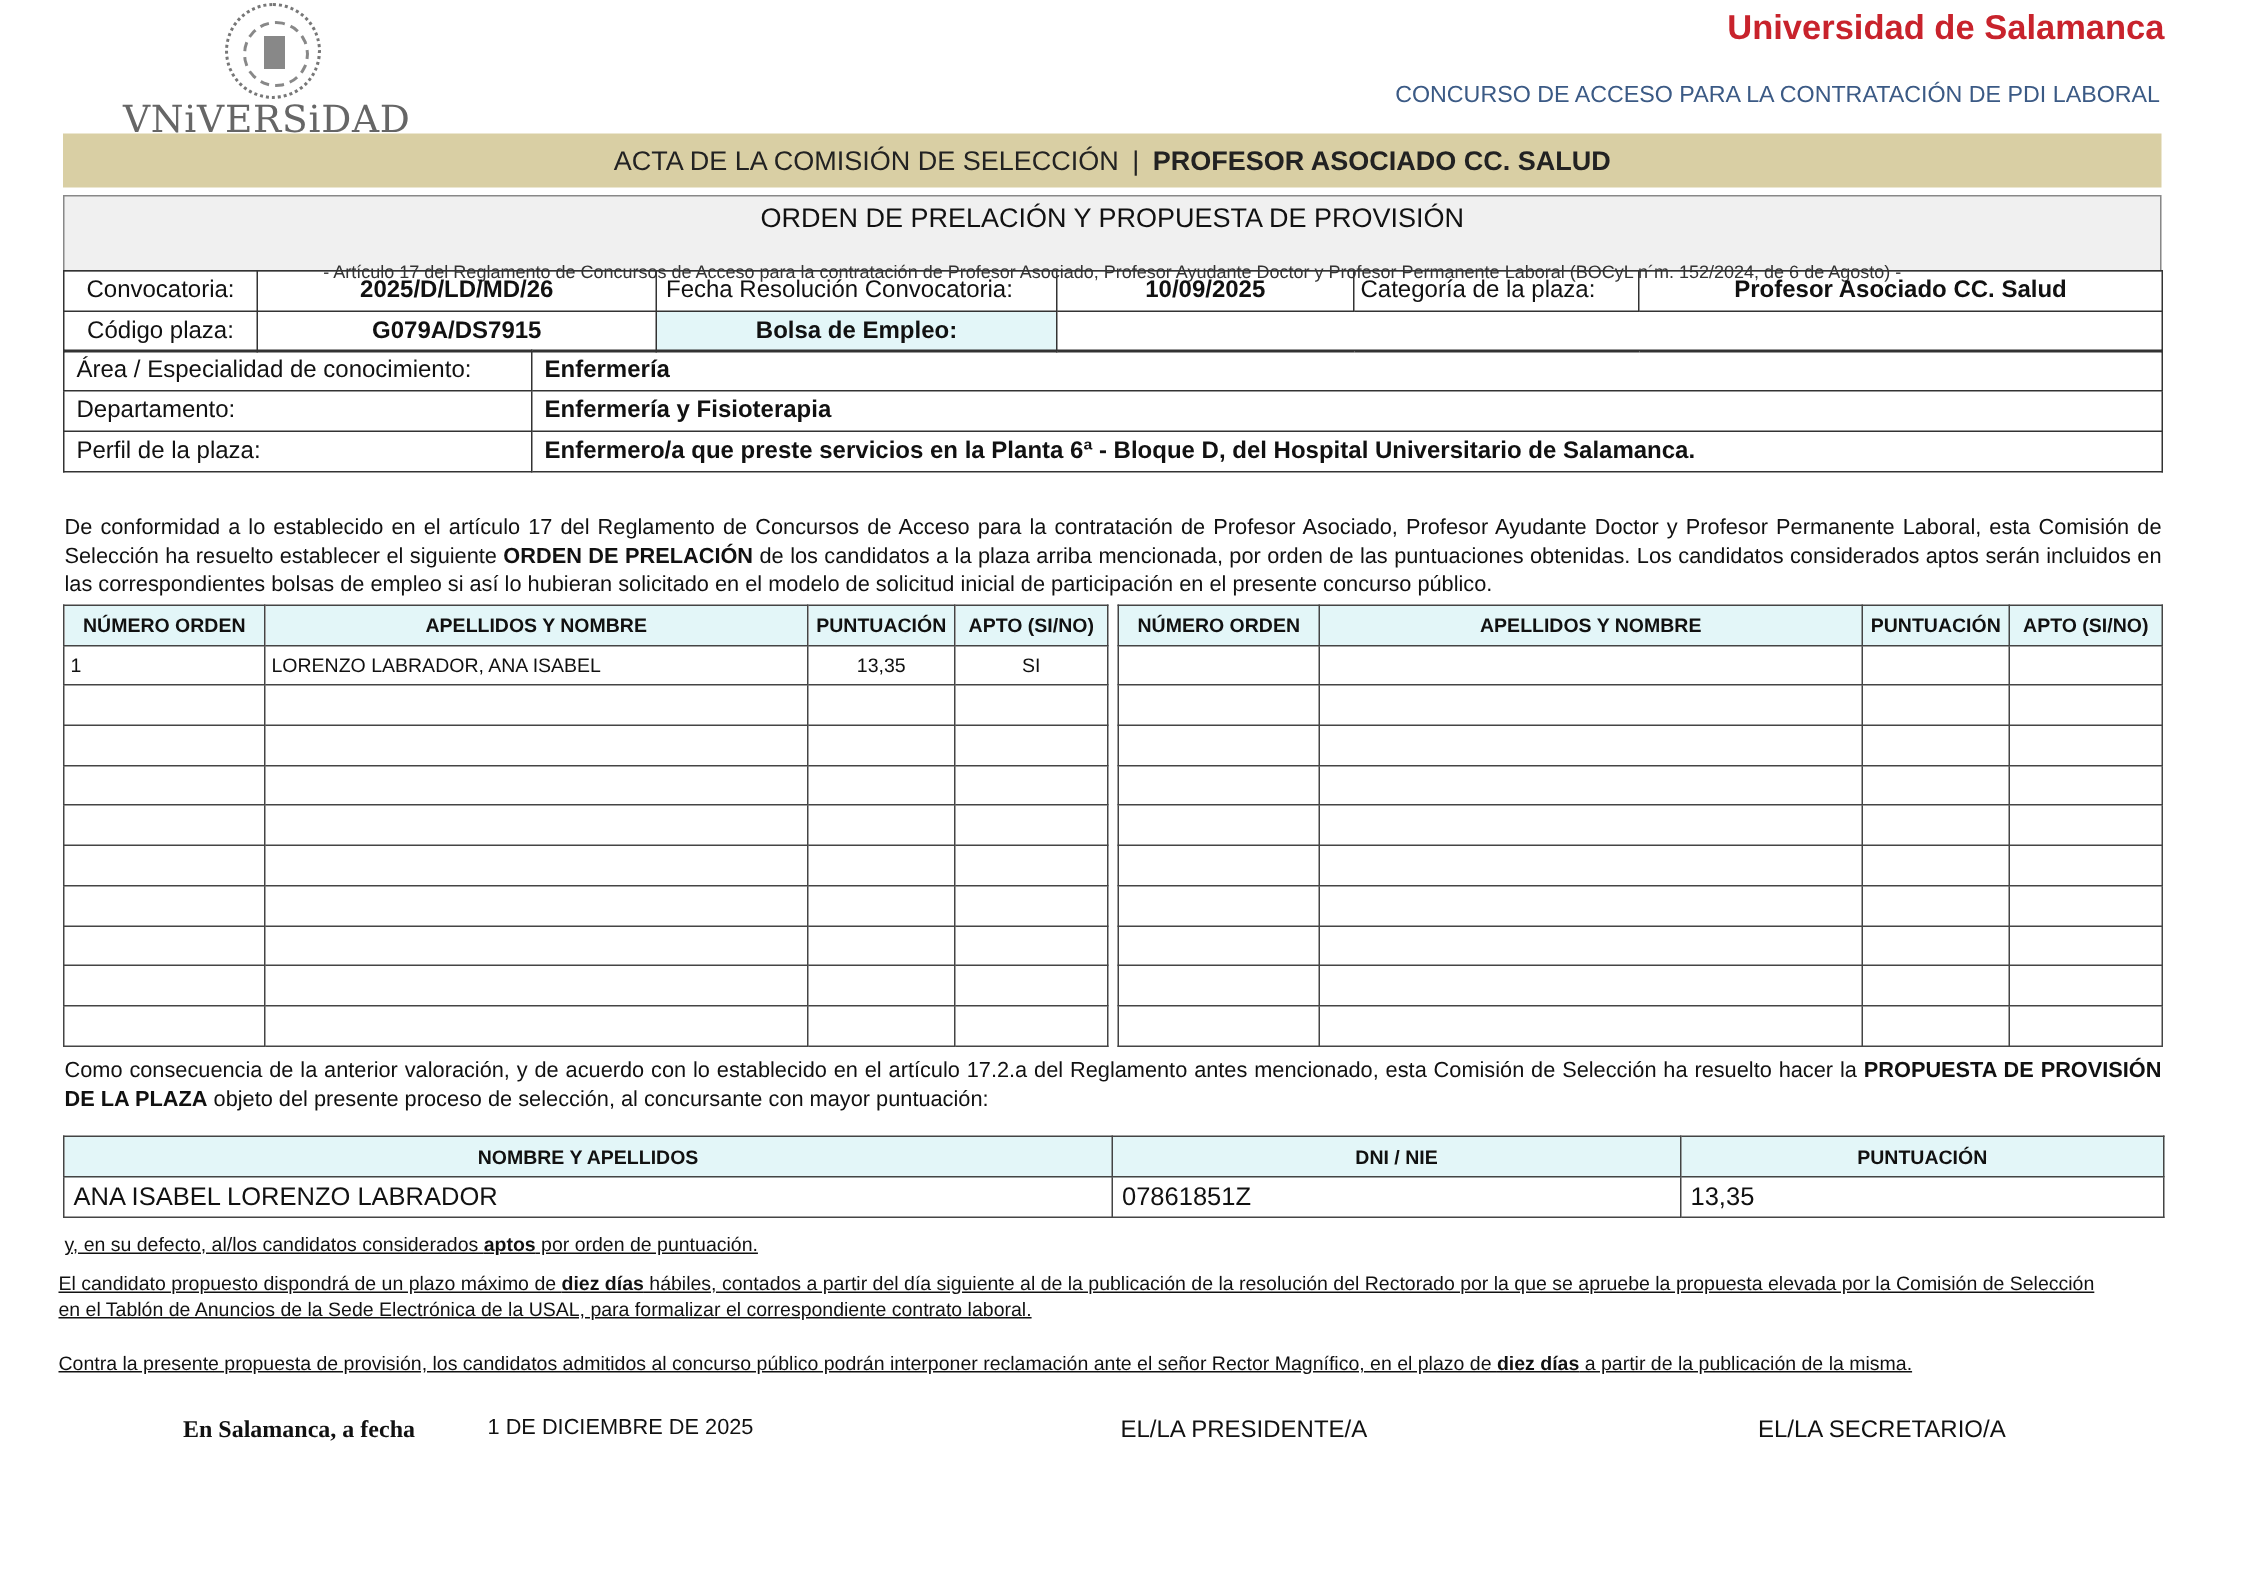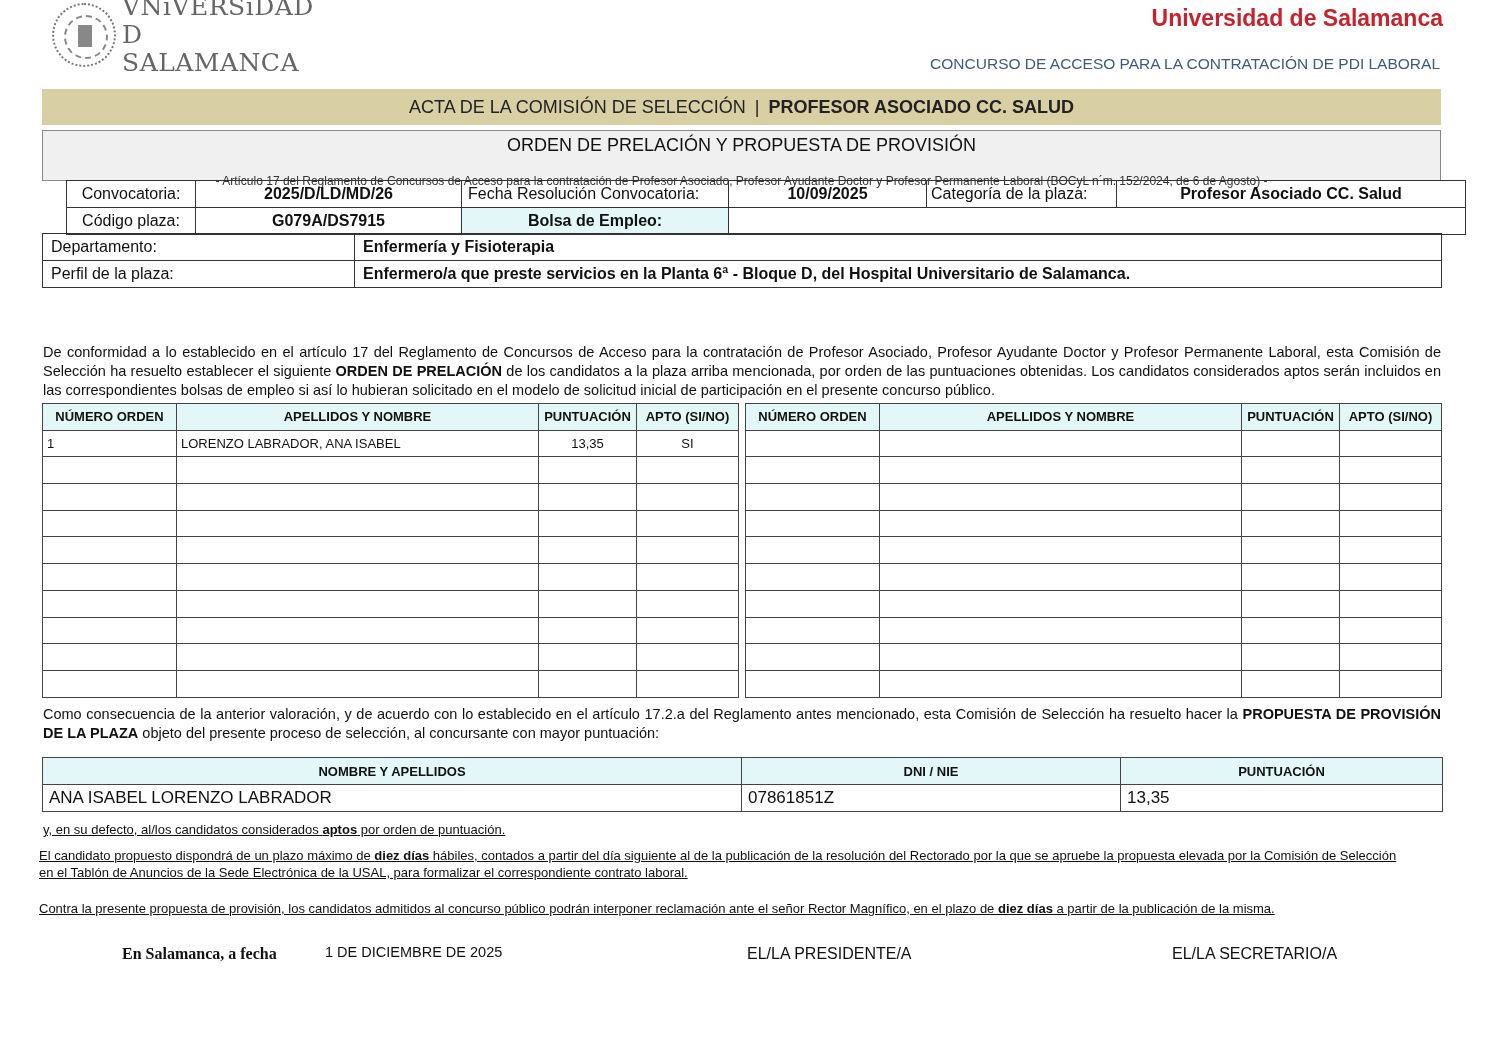--- a/index.html
+++ b/index.html
@@ -1,19 +1,19 @@
 <!DOCTYPE html>
 <html><head>
 <meta charset="utf-8">
 <style>
   * { box-sizing: border-box; margin: 0; padding: 0; }
   html, body { width: 1497px; height: 1058px; background: #ffffff; }
   body { position: relative; font-family: "Liberation Sans", sans-serif; color: #111; overflow: hidden; }
 
-  .logo { position: absolute; left: 52px; top: 2px; width: 260px; height: 66px; display: flex; align-items: center; }
+  .logo { position: absolute; left: 52px; top: 2px; width: 260px; height: 66px; display: flex; align-items: center; flex-direction: column; }
   .seal { width: 64px; height: 64px; border-radius: 50%; border: 2px dotted #777; position: relative; flex: none; }
   .seal::before { content: ""; position: absolute; left: 10px; top: 10px; width: 40px; height: 40px; border-radius: 50%; border: 2px dashed #888; }
   .seal::after { content: ""; position: absolute; left: 24px; top: 20px; width: 14px; height: 22px; background: #888; }
   .logo-text { margin-left: 6px; font-family: "DejaVu Serif", serif; color: #666; line-height: 28px; letter-spacing: 0.5px; }
   .logo-text div { font-size: 25px; }
 
   .uni-title { position: absolute; right: 54px; top: 5px; font-size: 23px; font-weight: bold; color: #c8232c; }
   .subtitle { position: absolute; right: 57px; top: 55px; font-size: 15.5px; color: #3b5a85; }
 
   .banner { position: absolute; left: 42px; top: 89px; width: 1399px; height: 36px; background: #d9cfa4; display: flex; align-items: center; justify-content: center; font-size: 18px; color: #222; text-align: center; }
@@ -63,21 +63,21 @@
   <span>ACTA DE LA COMISIÓN DE SELECCIÓN</span>
   <span class="sep">|</span>
   <b>PROFESOR ASOCIADO CC. SALUD</b>
 </div>
 
 <div class="box orden-head">
   <div class="h">ORDEN DE PRELACIÓN Y PROPUESTA DE PROVISIÓN</div>
   <div class="s">- Artículo 17 del Reglamento de Concursos de Acceso para la contratación de Profesor Asociado, Profesor Ayudante Doctor y Profesor Permanente Laboral (BOCyL n´m. 152/2024, de 6 de Agosto) -</div>
 </div>
 
-<table class="grid" style="top:180px;margin-left:24px;">
+<table class="grid" style="top:180px;">
   <colgroup>
       <col style="width:129px">
       <col style="width:266px">
       <col style="width:267px">
       <col style="width:198px">
       <col style="width:190px">
       <col style="width:349px">
     </colgroup>
   <tbody>
       <tr>
@@ -96,20 +96,24 @@
   </tr>
 </tbody>
   </table>
 
 <table class="grid" style="top:233px;">
   <colgroup>
       <col style="width:312px">
       <col style="width:1087px">
     </colgroup>
   <tbody>
+      <tr>
+    <td>Área / Especialidad de conocimiento:</td>
+    <td class="bold">Enfermería</td>
+  </tr>
   <tr>
     <td>Departamento:</td>
     <td class="bold">Enfermería y Fisioterapia</td>
   </tr>
   <tr>
     <td>Perfil de la plaza:</td>
     <td class="bold">Enfermero/a que preste servicios en la Planta 6ª - Bloque D, del Hospital Universitario de Salamanca.</td>
   </tr>
 </tbody>
   </table>

